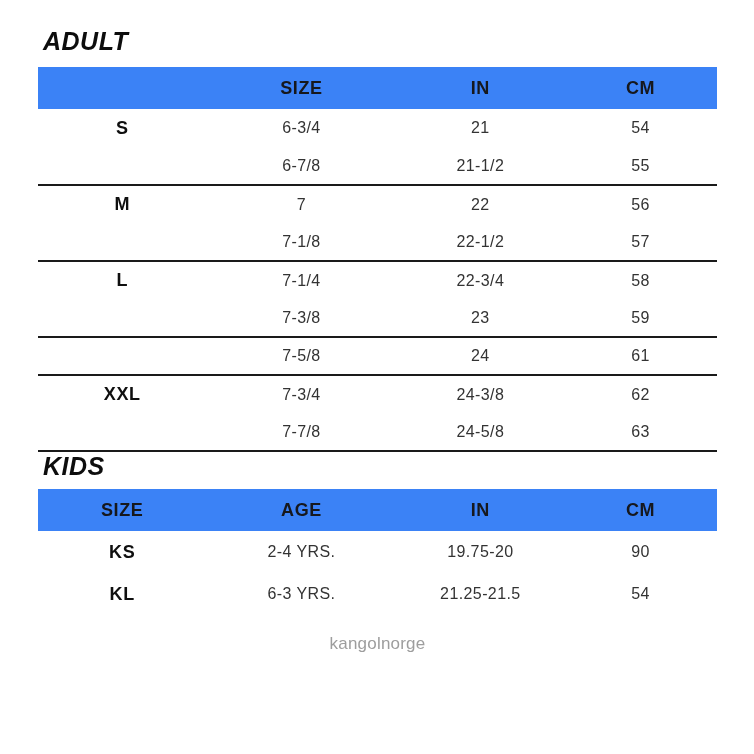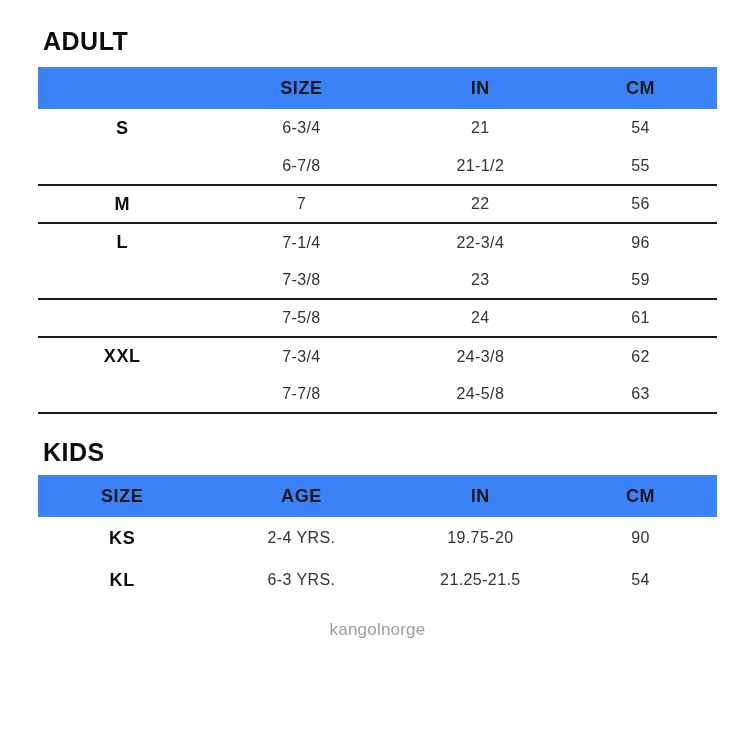--- a/index.html
+++ b/index.html
@@ -12,23 +12,24 @@
   }
   .page { padding: 27px 37px 0 38px; }
 
   .section-title {
     font-size: 25px;
     font-weight: 800;
     letter-spacing: 0.5px;
     color: #0d0d0d;
     margin-left: 5px;
     line-height: 28px;
+    font-style: italic;
   }
   .adult-title { margin-bottom: 12px; }
-  .kids-title  { margin-top: 24px; margin-bottom: 9px; }
+  .kids-title  { margin-bottom: 9px; }
 
   table {
     width: 679px;
     border-collapse: collapse;
     table-layout: fixed;
   }
   col.c1 { width: 24.8%; }
   col.c2 { width: 28.0%; }
   col.c3 { width: 24.7%; }
   col.c4 { width: 22.5%; }
@@ -108,28 +109,34 @@
         </tr>
       </tbody>
 
       <tbody class="group">
         <tr>
           <td class="lbl">M</td>
           <td>7</td>
           <td>22</td>
           <td>56</td>
         </tr>
+        <tr>
+          <td class="lbl"></td>
+          <td>7-1/8</td>
+          <td>22-1/2</td>
+          <td>57</td>
+        </tr>
       </tbody>
 
       <tbody class="group">
         <tr>
           <td class="lbl">L</td>
           <td>7-1/4</td>
           <td>22-3/4</td>
-          <td>96</td>
+          <td>58</td>
         </tr>
         <tr>
           <td class="lbl"></td>
           <td>7-3/8</td>
           <td>23</td>
           <td>59</td>
         </tr>
       </tbody>
 
       <tbody class="group">

